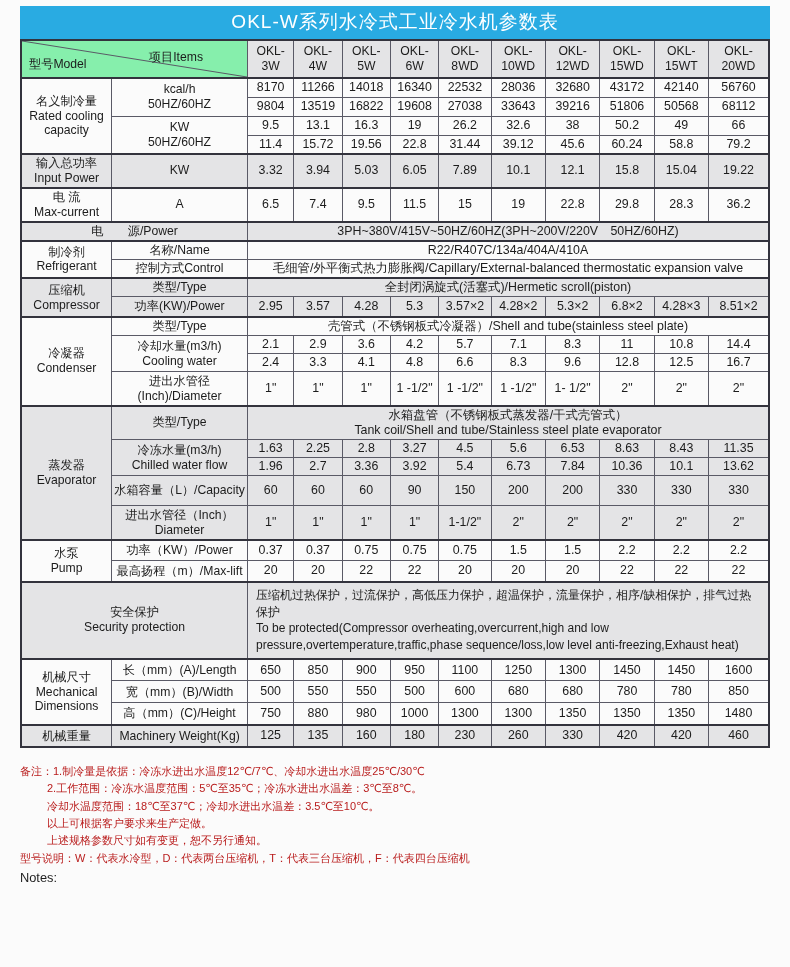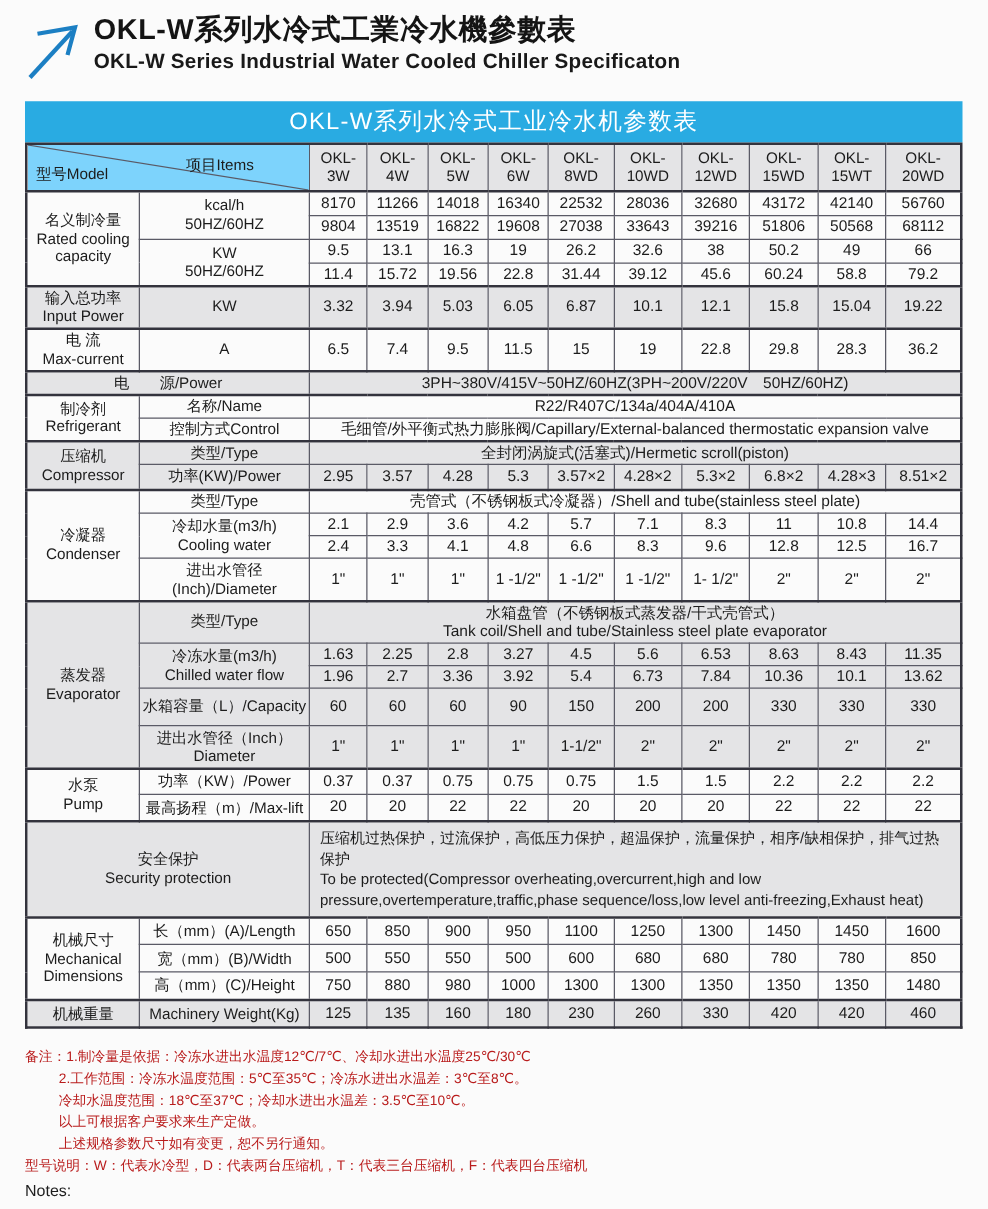--- a/index.html
+++ b/index.html
@@ -32,51 +32,41 @@
 
   .notes-zh{margin-top:15px;font-size:11px;color:#b91c1c;line-height:1.58;}
   .notes-zh .ind{padding-left:27px;}
   .notes-en{margin-top:2px;font-size:12.8px;color:#1e1e1e;line-height:1.38;}
 </style>
 </head>
 <body>
 
 <div class="page">
 
-  <div class="hdr">
-    <svg width="44" height="50" viewBox="0 0 44 50">
-      <path d="M4 47 L38 10" stroke="#1c7fc3" stroke-width="3.4" fill="none"></path>
-      <path d="M10 12 L40 7 L34 29" stroke="#1c7fc3" stroke-width="3.4" fill="none" stroke-linejoin="miter"></path>
-    </svg>
-    <div>
-      <h1>OKL-W系列水冷式工業冷水機參數表</h1>
-      <h2>OKL-W Series Industrial Water Cooled Chiller Specificaton</h2>
-    </div>
-  </div>
 
   <div class="titlebar">OKL-W系列水冷式工业冷水机参数表</div>
 
   <table>
     <colgroup id="cols">
         <col style="width: 90px;">
         <col style="width: 135px;">
         <col style="width: 46px;">
         <col style="width: 48px;">
         <col style="width: 48px;">
         <col style="width: 48px;">
         <col style="width: 52px;">
         <col style="width: 54px;">
         <col style="width: 54px;">
         <col style="width: 54px;">
         <col style="width: 54px;">
         <col style="width: 60px;">
       </colgroup>
     <tbody id="tbody">
         <tr class="sec" style="height: 38px;">
-          <td colspan="2" class="corner" style="background: #7dd3fc;"><svg viewBox="0 0 100 100" preserveAspectRatio="none">
+          <td colspan="2" class="corner" style="background: #86efac;"><svg viewBox="0 0 100 100" preserveAspectRatio="none">
               <line x1="0" y1="0" x2="100" y2="100" stroke="#5a5a66" stroke-width="1" vector-effect="non-scaling-stroke"></line>
             </svg><span class="cm">型号Model</span><span class="ci">项目Items</span></td>
           <td class="model" style="background: rgb(228, 228, 230);">OKL-
 3W</td>
           <td class="model" style="background: rgb(228, 228, 230);">OKL-
 4W</td>
           <td class="model" style="background: rgb(228, 228, 230);">OKL-
 5W</td>
           <td class="model" style="background: rgb(228, 228, 230);">OKL-
 6W</td>
@@ -149,21 +139,21 @@
           <td class="val">79.2</td>
         </tr>
         <tr class="sec sh" style="height: 31px;">
           <td class="lbl">输入总功率
 Input Power</td>
           <td class="item">KW</td>
           <td class="val">3.32</td>
           <td class="val">3.94</td>
           <td class="val">5.03</td>
           <td class="val">6.05</td>
-          <td class="val">6.87</td>
+          <td class="val">7.89</td>
           <td class="val">10.1</td>
           <td class="val">12.1</td>
           <td class="val">15.8</td>
           <td class="val">15.04</td>
           <td class="val">19.22</td>
         </tr>
         <tr class="sec" style="height: 31px;">
           <td class="lbl">电 流
 Max-current</td>
           <td class="item">A</td>

